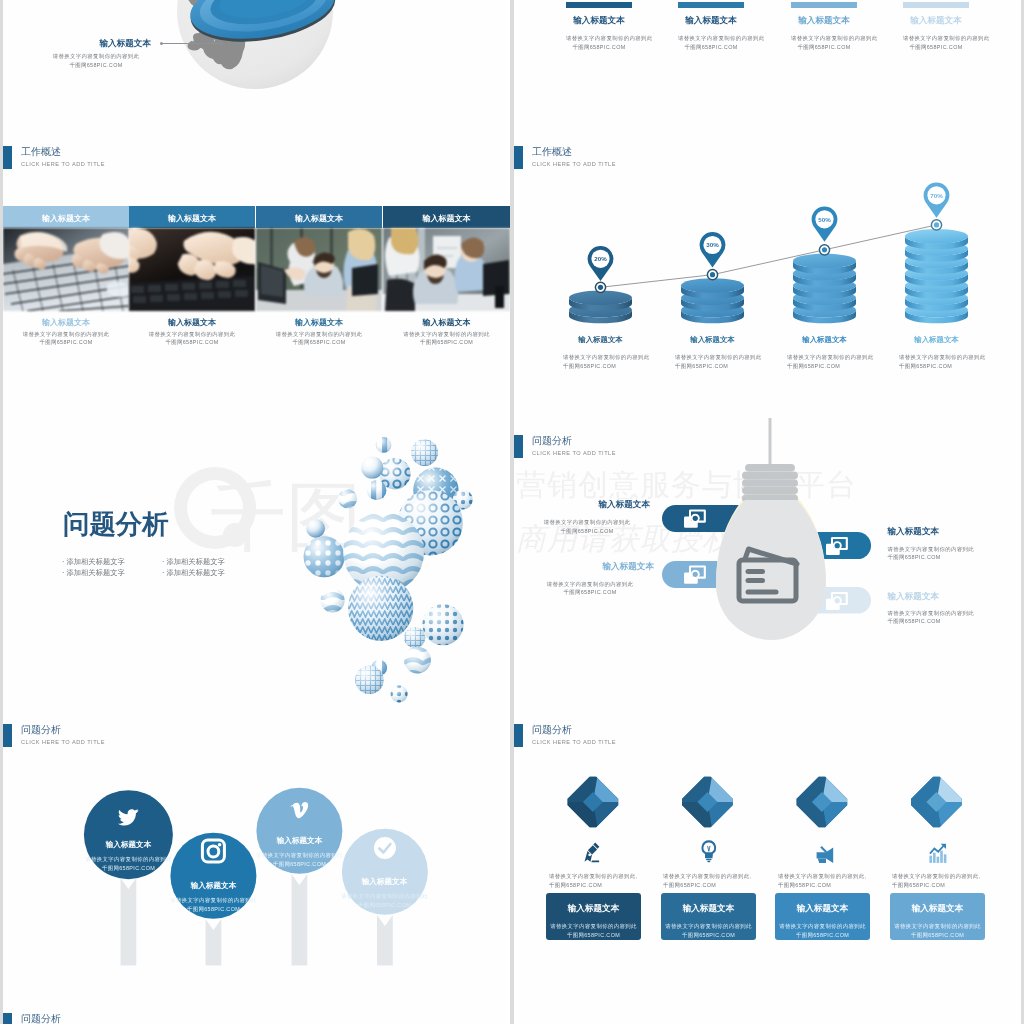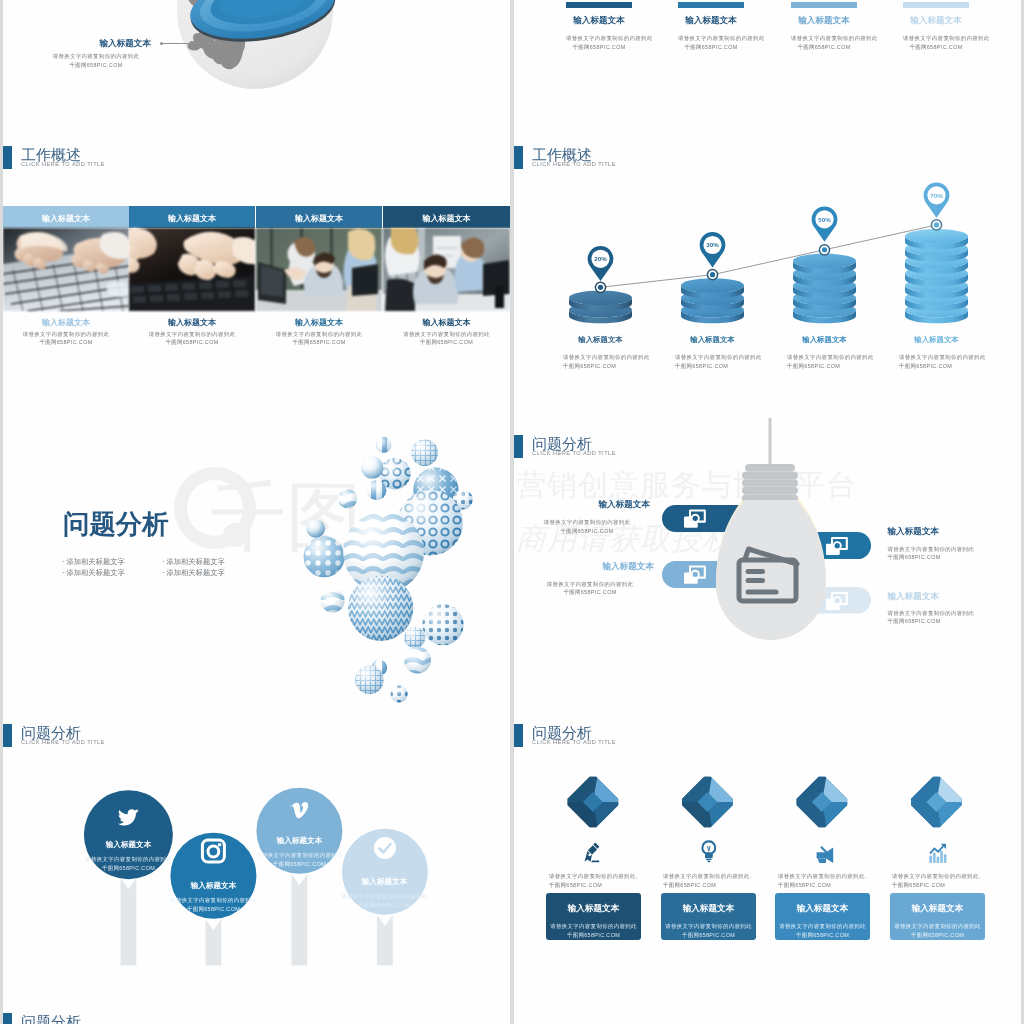--- a/index.html
+++ b/index.html
@@ -12,21 +12,21 @@
   .cR{left:514px;width:507px;}
   .r0{top:-160px;height:289px;}
   .r1{top:129px;height:289px;}
   .r2{top:418px;height:289px;}
   .r3{top:707px;height:289px;}
   .r4{top:996px;height:289px;}
 
   
   .hdr{position:absolute;left:0px;top:16.8px;width:320px;height:32px;}
   .hdr .tick{position:absolute;left:0;top:0;width:9px;height:23px;background:#1d6392;}
-  .hdr .t1{position:absolute;left:18px;top:1.5px;font-size:15px;color:#3a6185;
+  .hdr .t1{position:absolute;left:18px;top:1.5px;font-size:10px;color:#3a6185;
            white-space:nowrap;letter-spacing:0px;line-height:1;}
   .hdr .t2{position:absolute;left:18px;top:16.5px;font-size:5.6px;color:#86898c;
            letter-spacing:.5px;white-space:nowrap;line-height:1;}
 
   .cn{color:#23557f;font-weight:bold;white-space:nowrap;}
   .desc{color:#74797e;line-height:1.62;font-size:5.4px;letter-spacing:0.38px;white-space:nowrap;}
   .ctr{text-align:center;}
   .abs{position:absolute;}
   .photo{display:block;filter:blur(0.9px) saturate(0.92);}
 </style>

